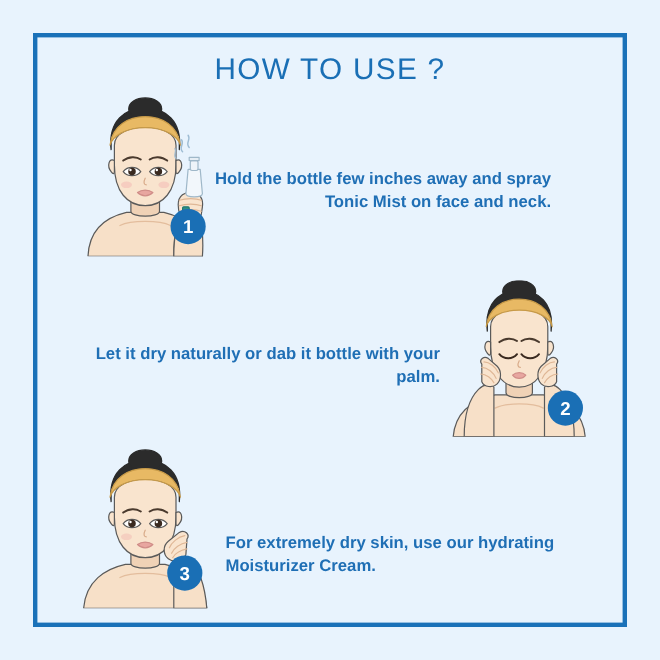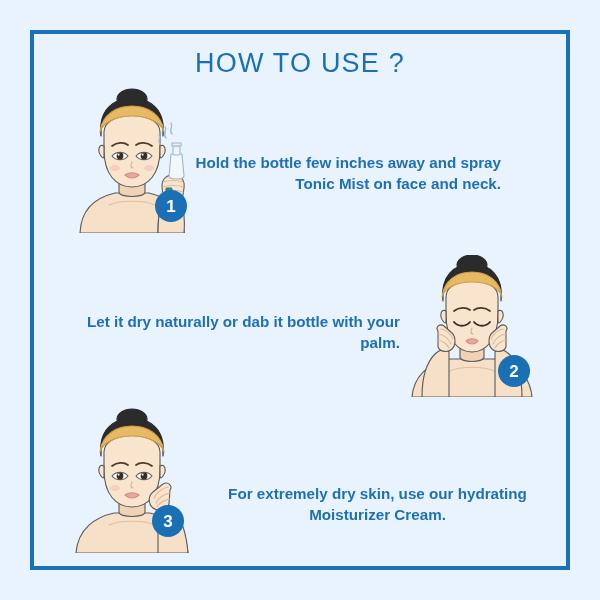--- a/index.html
+++ b/index.html
@@ -41,21 +41,21 @@
   }
   .step-text {
     position: absolute;
     font-size: 15.2px;
     font-weight: bold;
     line-height: 21px;
     color: #1f6fb5;
   }
   #text1 { left: 191px; top: 152px; width: 310px; text-align: right; }
   #text2 { left: 78px;  top: 311px; width: 322px; text-align: right; }
-  #text3 { left: 205px; top: 483px; width: 345px; text-align: center; }
+  #text3 { left: 205px; top: 483px; width: 345px; text-align: left; }
 
   .figure { position: absolute; }
   #fig1 { left: 62px;  top: 88px;  width: 140px; height: 145px; }
   #fig2 { left: 402px; top: 255px; width: 140px; height: 142px; }
   #fig3 { left: 62px;  top: 408px; width: 140px; height: 145px; }
 
   .badge {
     position: absolute;
     width: 32px; height: 32px;
     border-radius: 50%;

